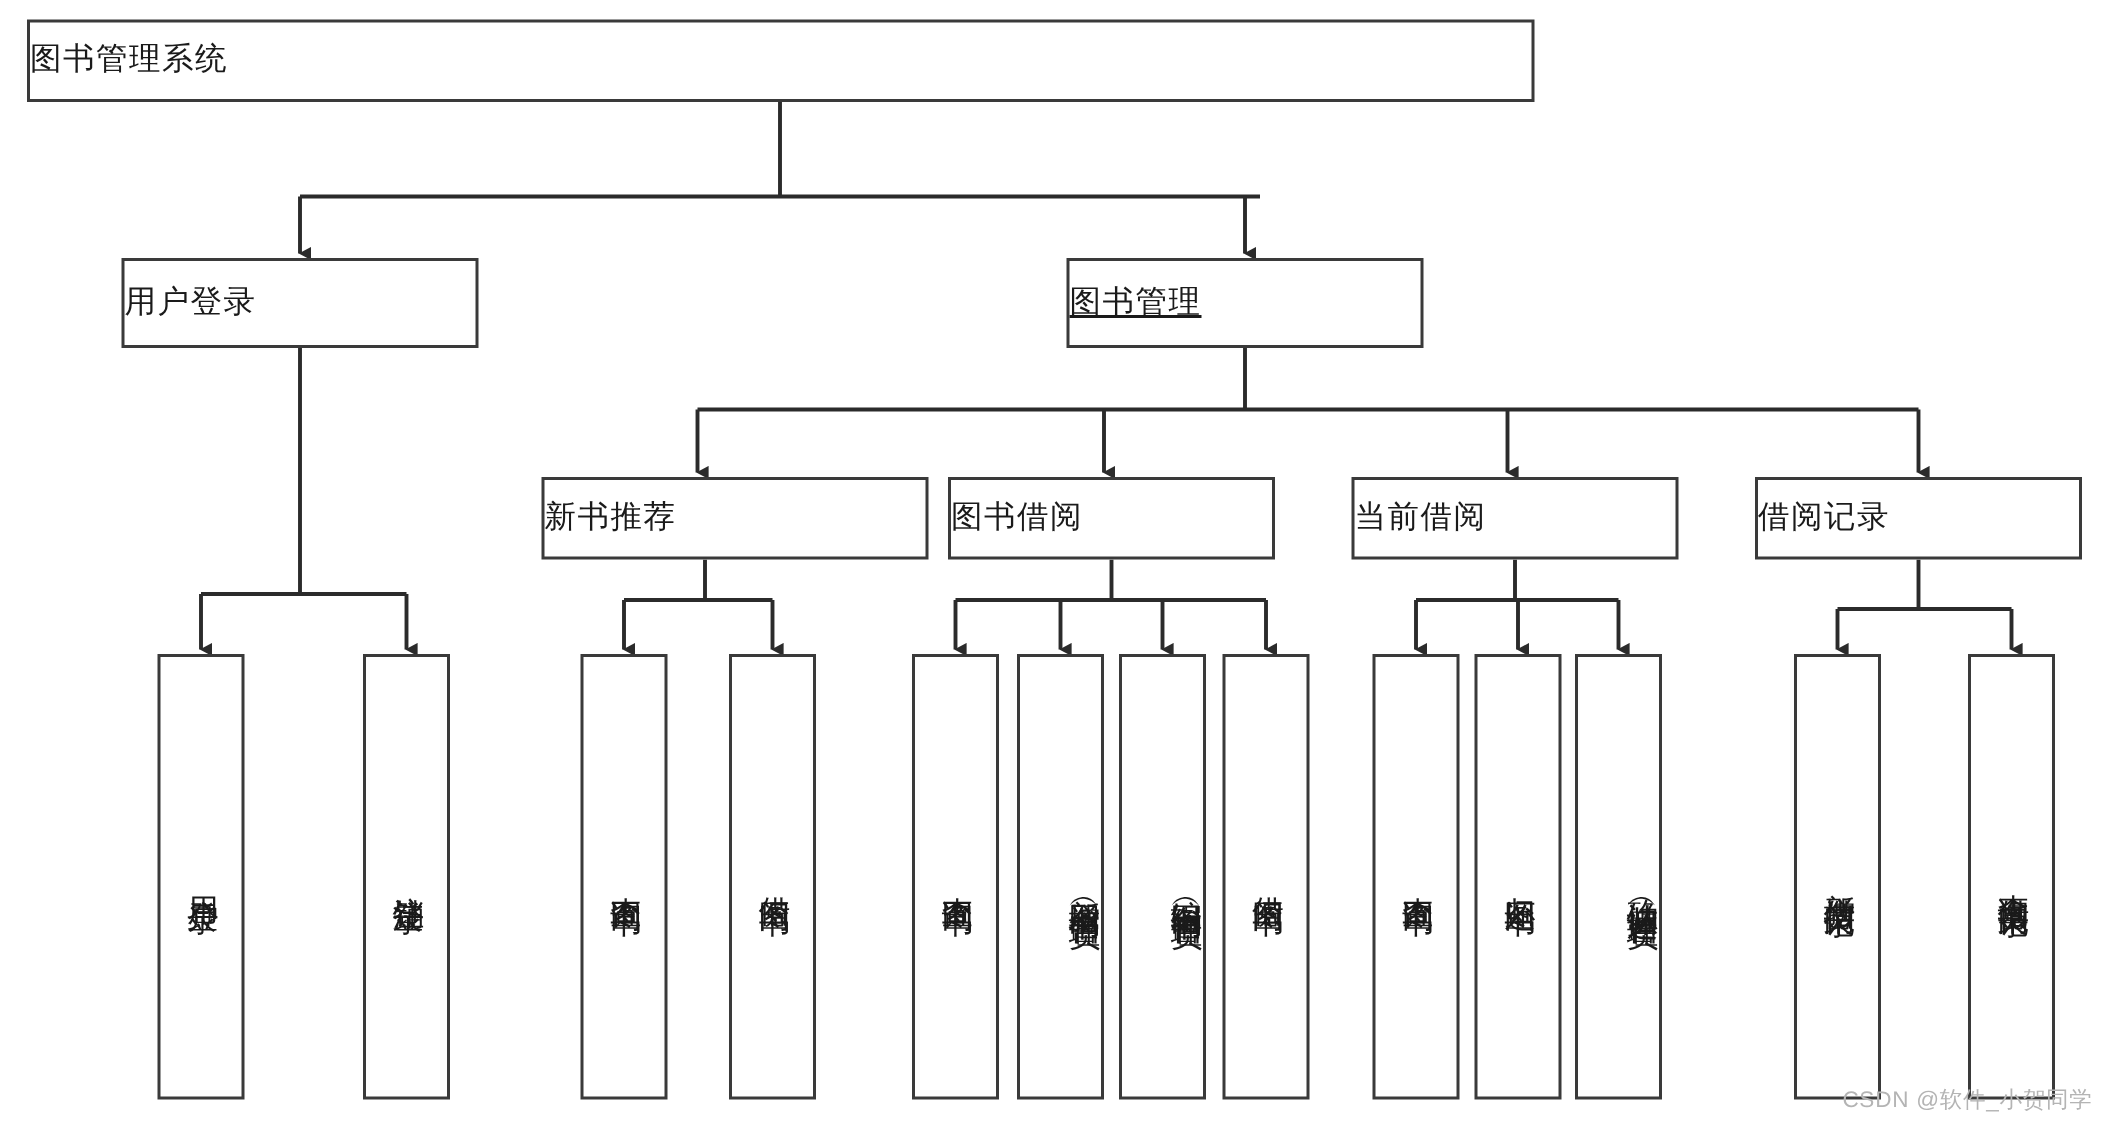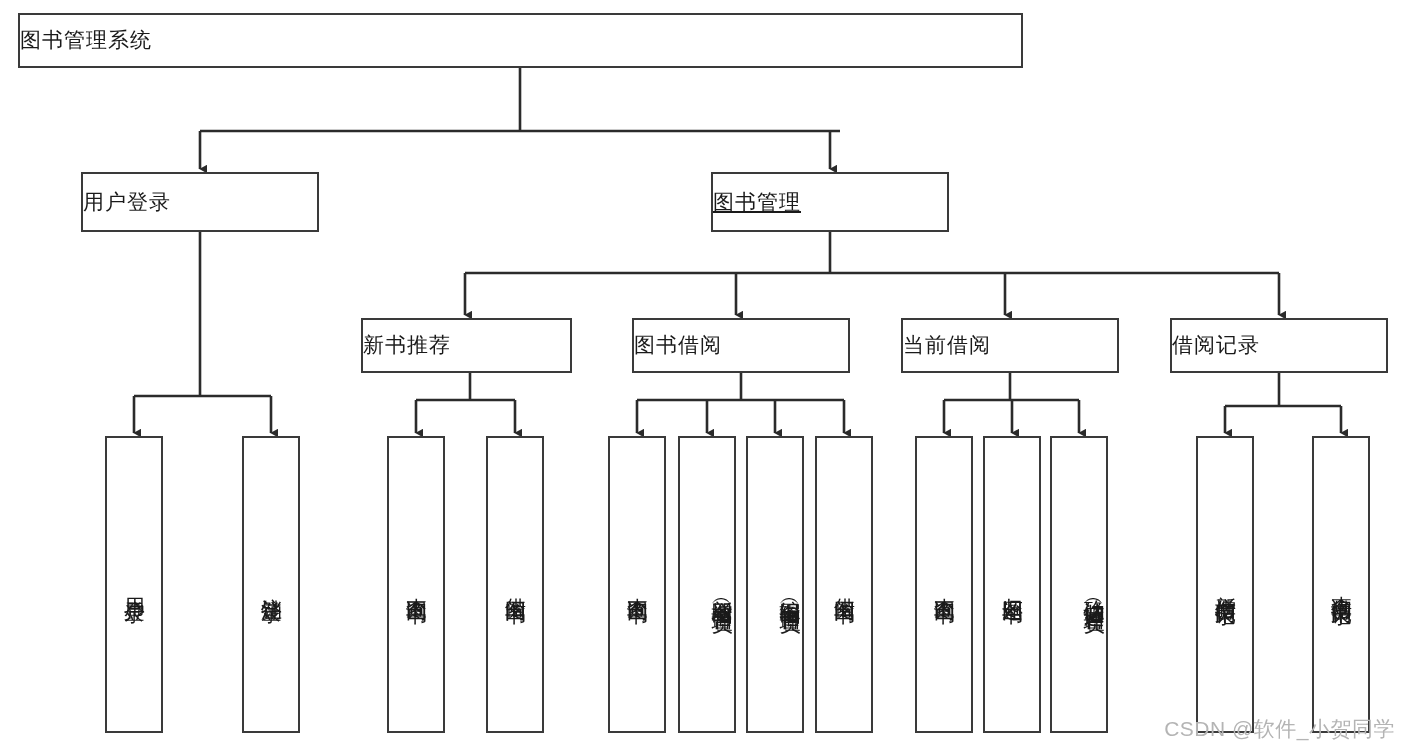--- a/index.html
+++ b/index.html
@@ -56,21 +56,21 @@
     align-items: center;
     padding-top: 0;
   }
   .node-label {
     display: block;
   }
   .watermark {
     position: absolute;
     right: 10px;
     bottom: 4px;
-    font-size: 21px;
+    font-size: 15px;
     color: #b4b4b4;
     letter-spacing: 0.5px;
     white-space: nowrap;
     user-select: none;
   }
 </style>
 </head>
 <body>
 
 <div id="canvas">
@@ -129,21 +129,21 @@
     <span class="node-label">图书管理系统</span>
   </div>
 
   <div class="node h" style="left:81px; top:172px; width:238px; height:60px;">
     <span class="node-label">用户登录</span>
   </div>
   <div class="node h" style="left:711px; top:172px; width:238px; height:60px;text-decoration:underline;">
     <span class="node-label">图书管理</span>
   </div>
 
-  <div class="node h" style="left:361px; top:318px; width:211px; height:55px;">
+  <div class="node h" style="left:361px; top:318px; width:258px; height:55px;">
     <span class="node-label">新书推荐</span>
   </div>
   <div class="node h" style="left:632px; top:318px; width:218px; height:55px;">
     <span class="node-label">图书借阅</span>
   </div>
   <div class="node h" style="left:901px; top:318px; width:218px; height:55px;">
     <span class="node-label">当前借阅</span>
   </div>
   <div class="node h" style="left:1170px; top:318px; width:218px; height:55px;">
     <span class="node-label">借阅记录</span>

